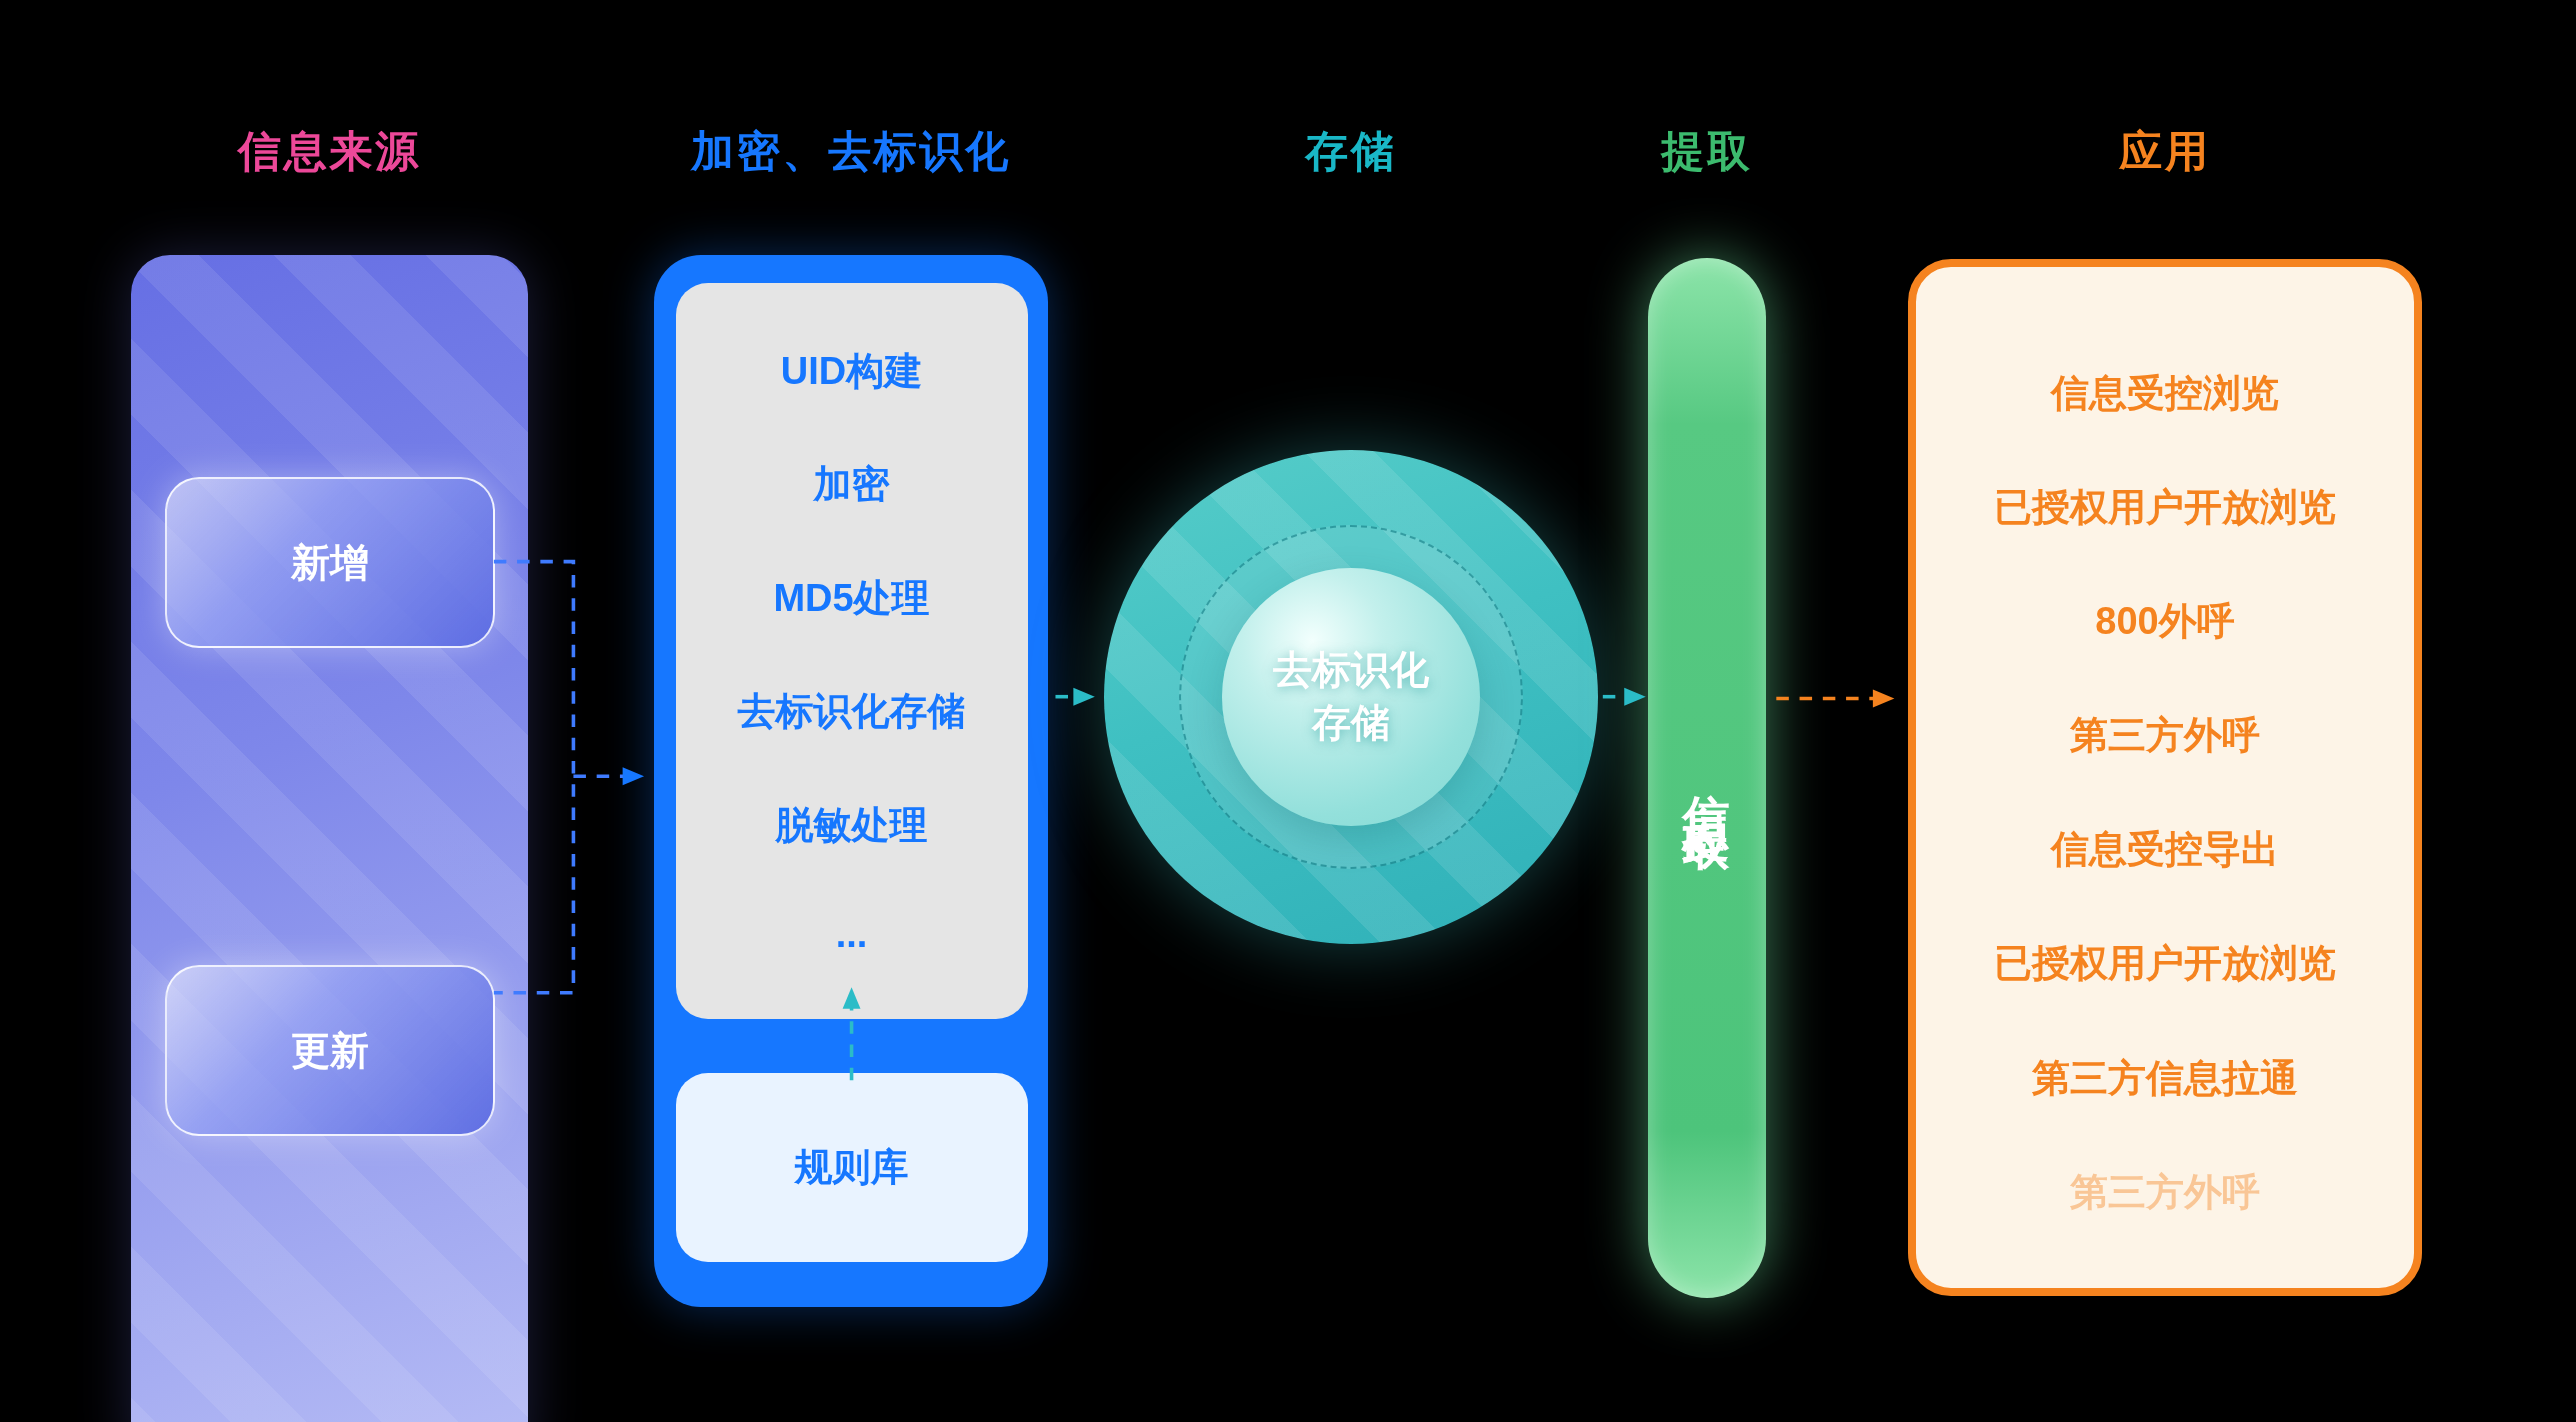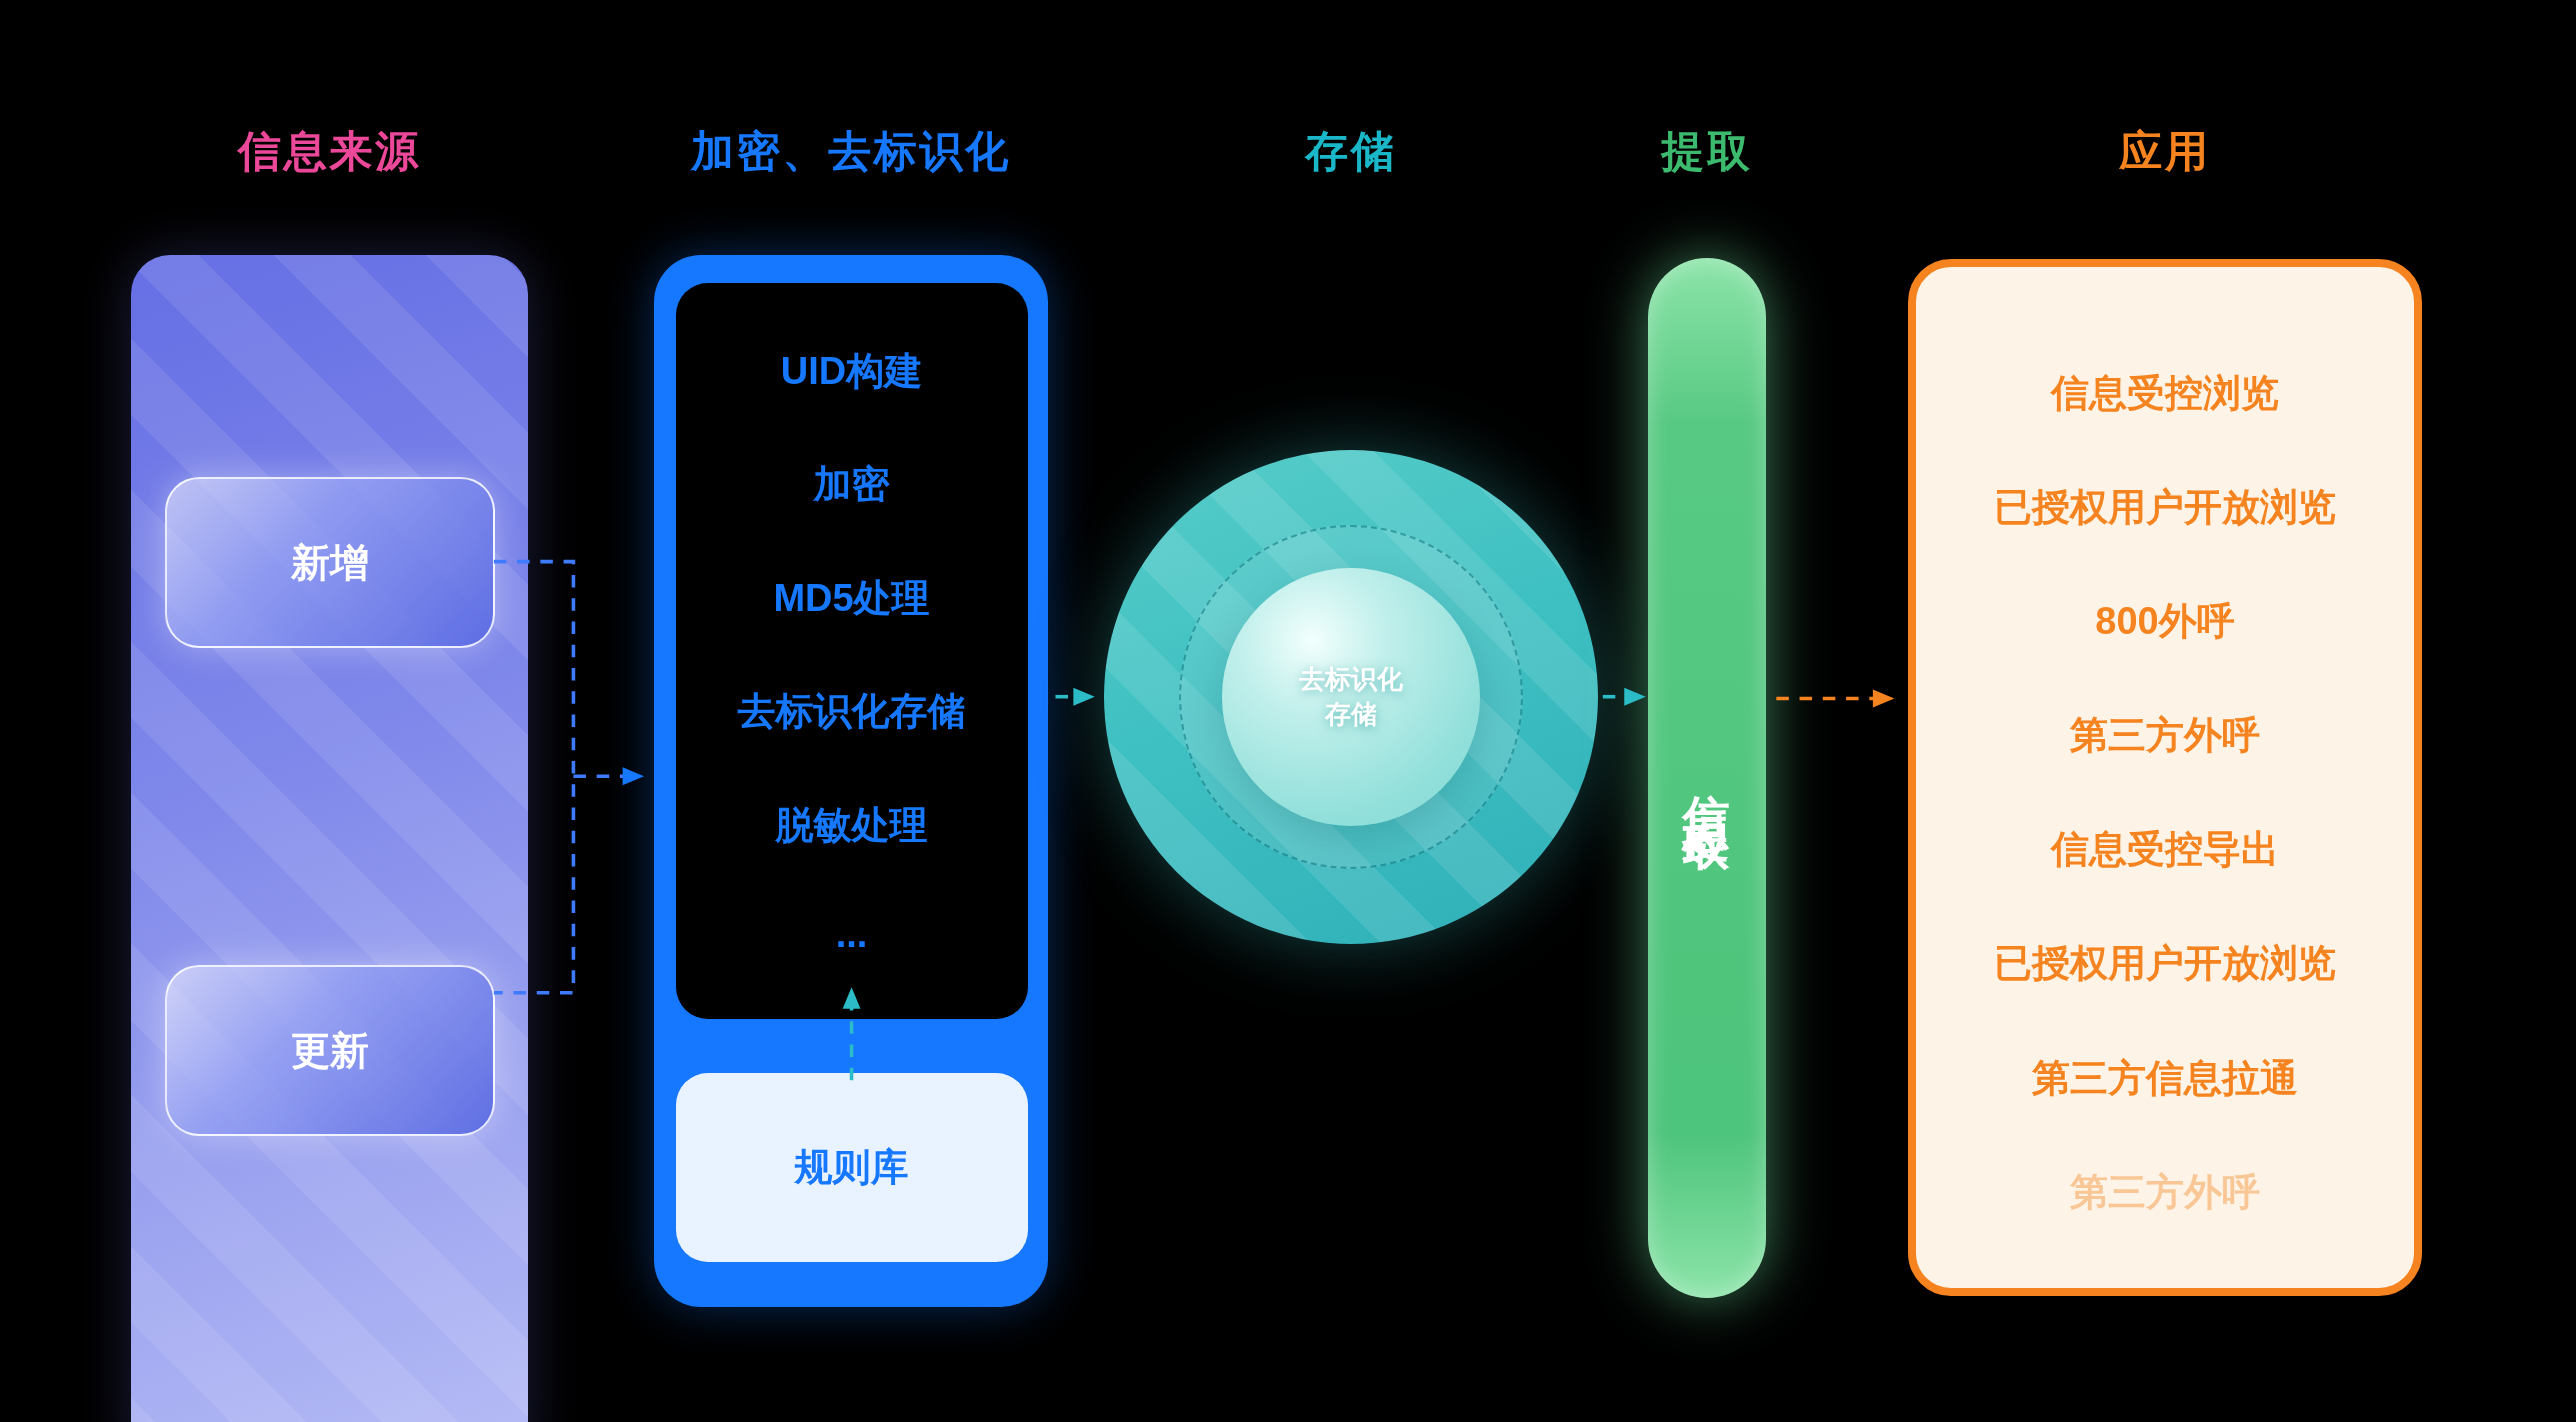--- a/index.html
+++ b/index.html
@@ -41,21 +41,21 @@
   .src-update { top:690px;margin-top:20px; }
 
   
   .encrypt-panel {
     position:absolute; left:654px; top:255px; width:394px; height:1052px;
     border-radius:47px; background:#1677ff;
     box-shadow:0 0 49px rgba(22,119,255,0.35);
   }
   .steps-panel {
     position:absolute; left:21.5px; top:28px; width:352px; height:736px;
-    border-radius:32px; background:#000000;
+    border-radius:32px; background:#e5e5e5;
     display:flex; flex-direction:column; justify-content:space-evenly; align-items:center;
   }
   .step { color:#1677ff; font-size:38px; font-weight:600; white-space:nowrap; }
   .rules-panel {
     position:absolute; left:21.5px; top:818px; width:352px; height:189px;
     border-radius:32px; background:#e9f3ff;
     display:flex; align-items:center; justify-content:center;
   }
   .rules-label { color:#1677ff; font-size:38px; font-weight:600; }
 
@@ -75,21 +75,21 @@
     background:rgba(255,255,255,0.10);
     display:flex; align-items:center; justify-content:center;
   }
   .storage-core {
     width:258px; height:258px; border-radius:50%;
     background:radial-gradient(circle at 35% 28%, #f2fffd 0%, #c3f0ec 28%, #93e0db 70%, #83d8d4 100%);
     box-shadow:0 12.5px 36px rgba(0,70,80,0.18);
     display:flex; align-items:center; justify-content:center;
   }
   .storage-label {
-    text-align:center; color:#fff; font-size:26px; font-weight:700; line-height:1.35;
+    text-align:center; color:#fff; font-size:39px; font-weight:700; line-height:1.35;
     text-shadow:0 1.8px 10.7px rgba(30,150,150,0.55);
   }
 
   
   .extract-bar {
     position:absolute; left:1648px; top:258px; width:118px; height:1040px;
     border-radius:59px;
     background:linear-gradient(180deg,#8ce4a9 0%,#57c982 16%,#4dc47b 84%,#8ce4a9 100%);
     box-shadow:0 0 58px rgba(110,225,160,0.55), inset 0 0 23px rgba(255,255,255,0.35);
     display:flex; align-items:center; justify-content:center;

